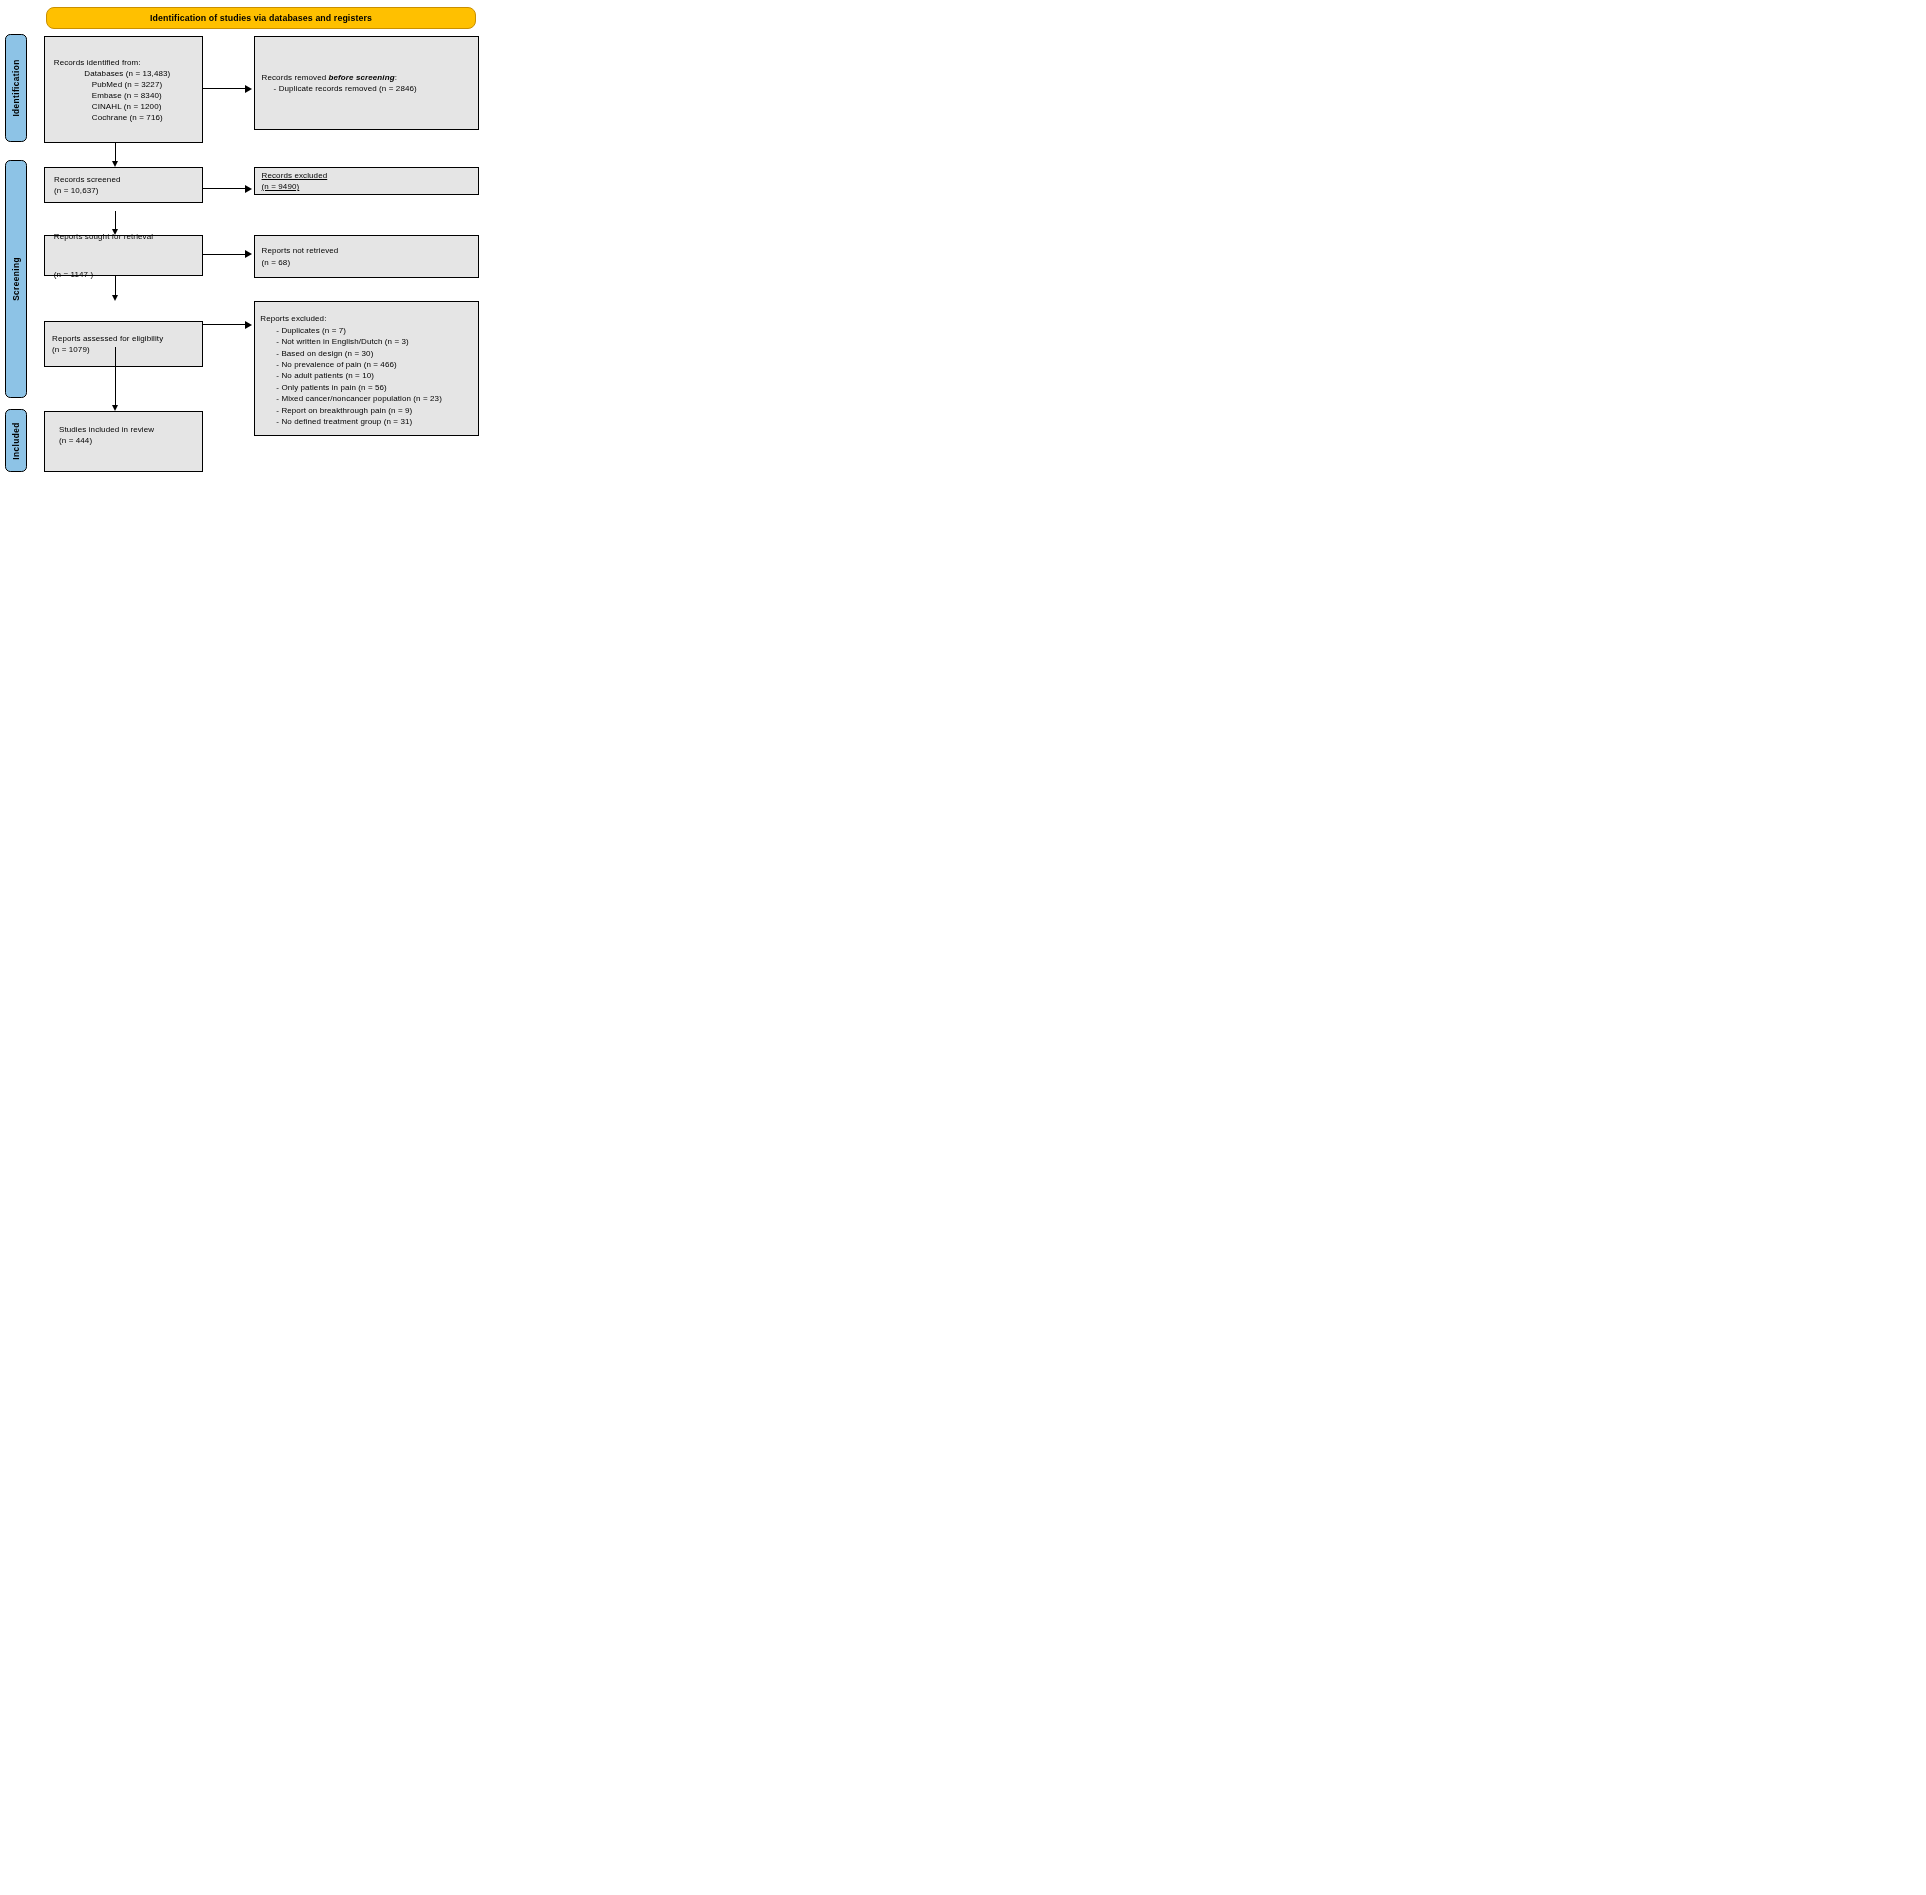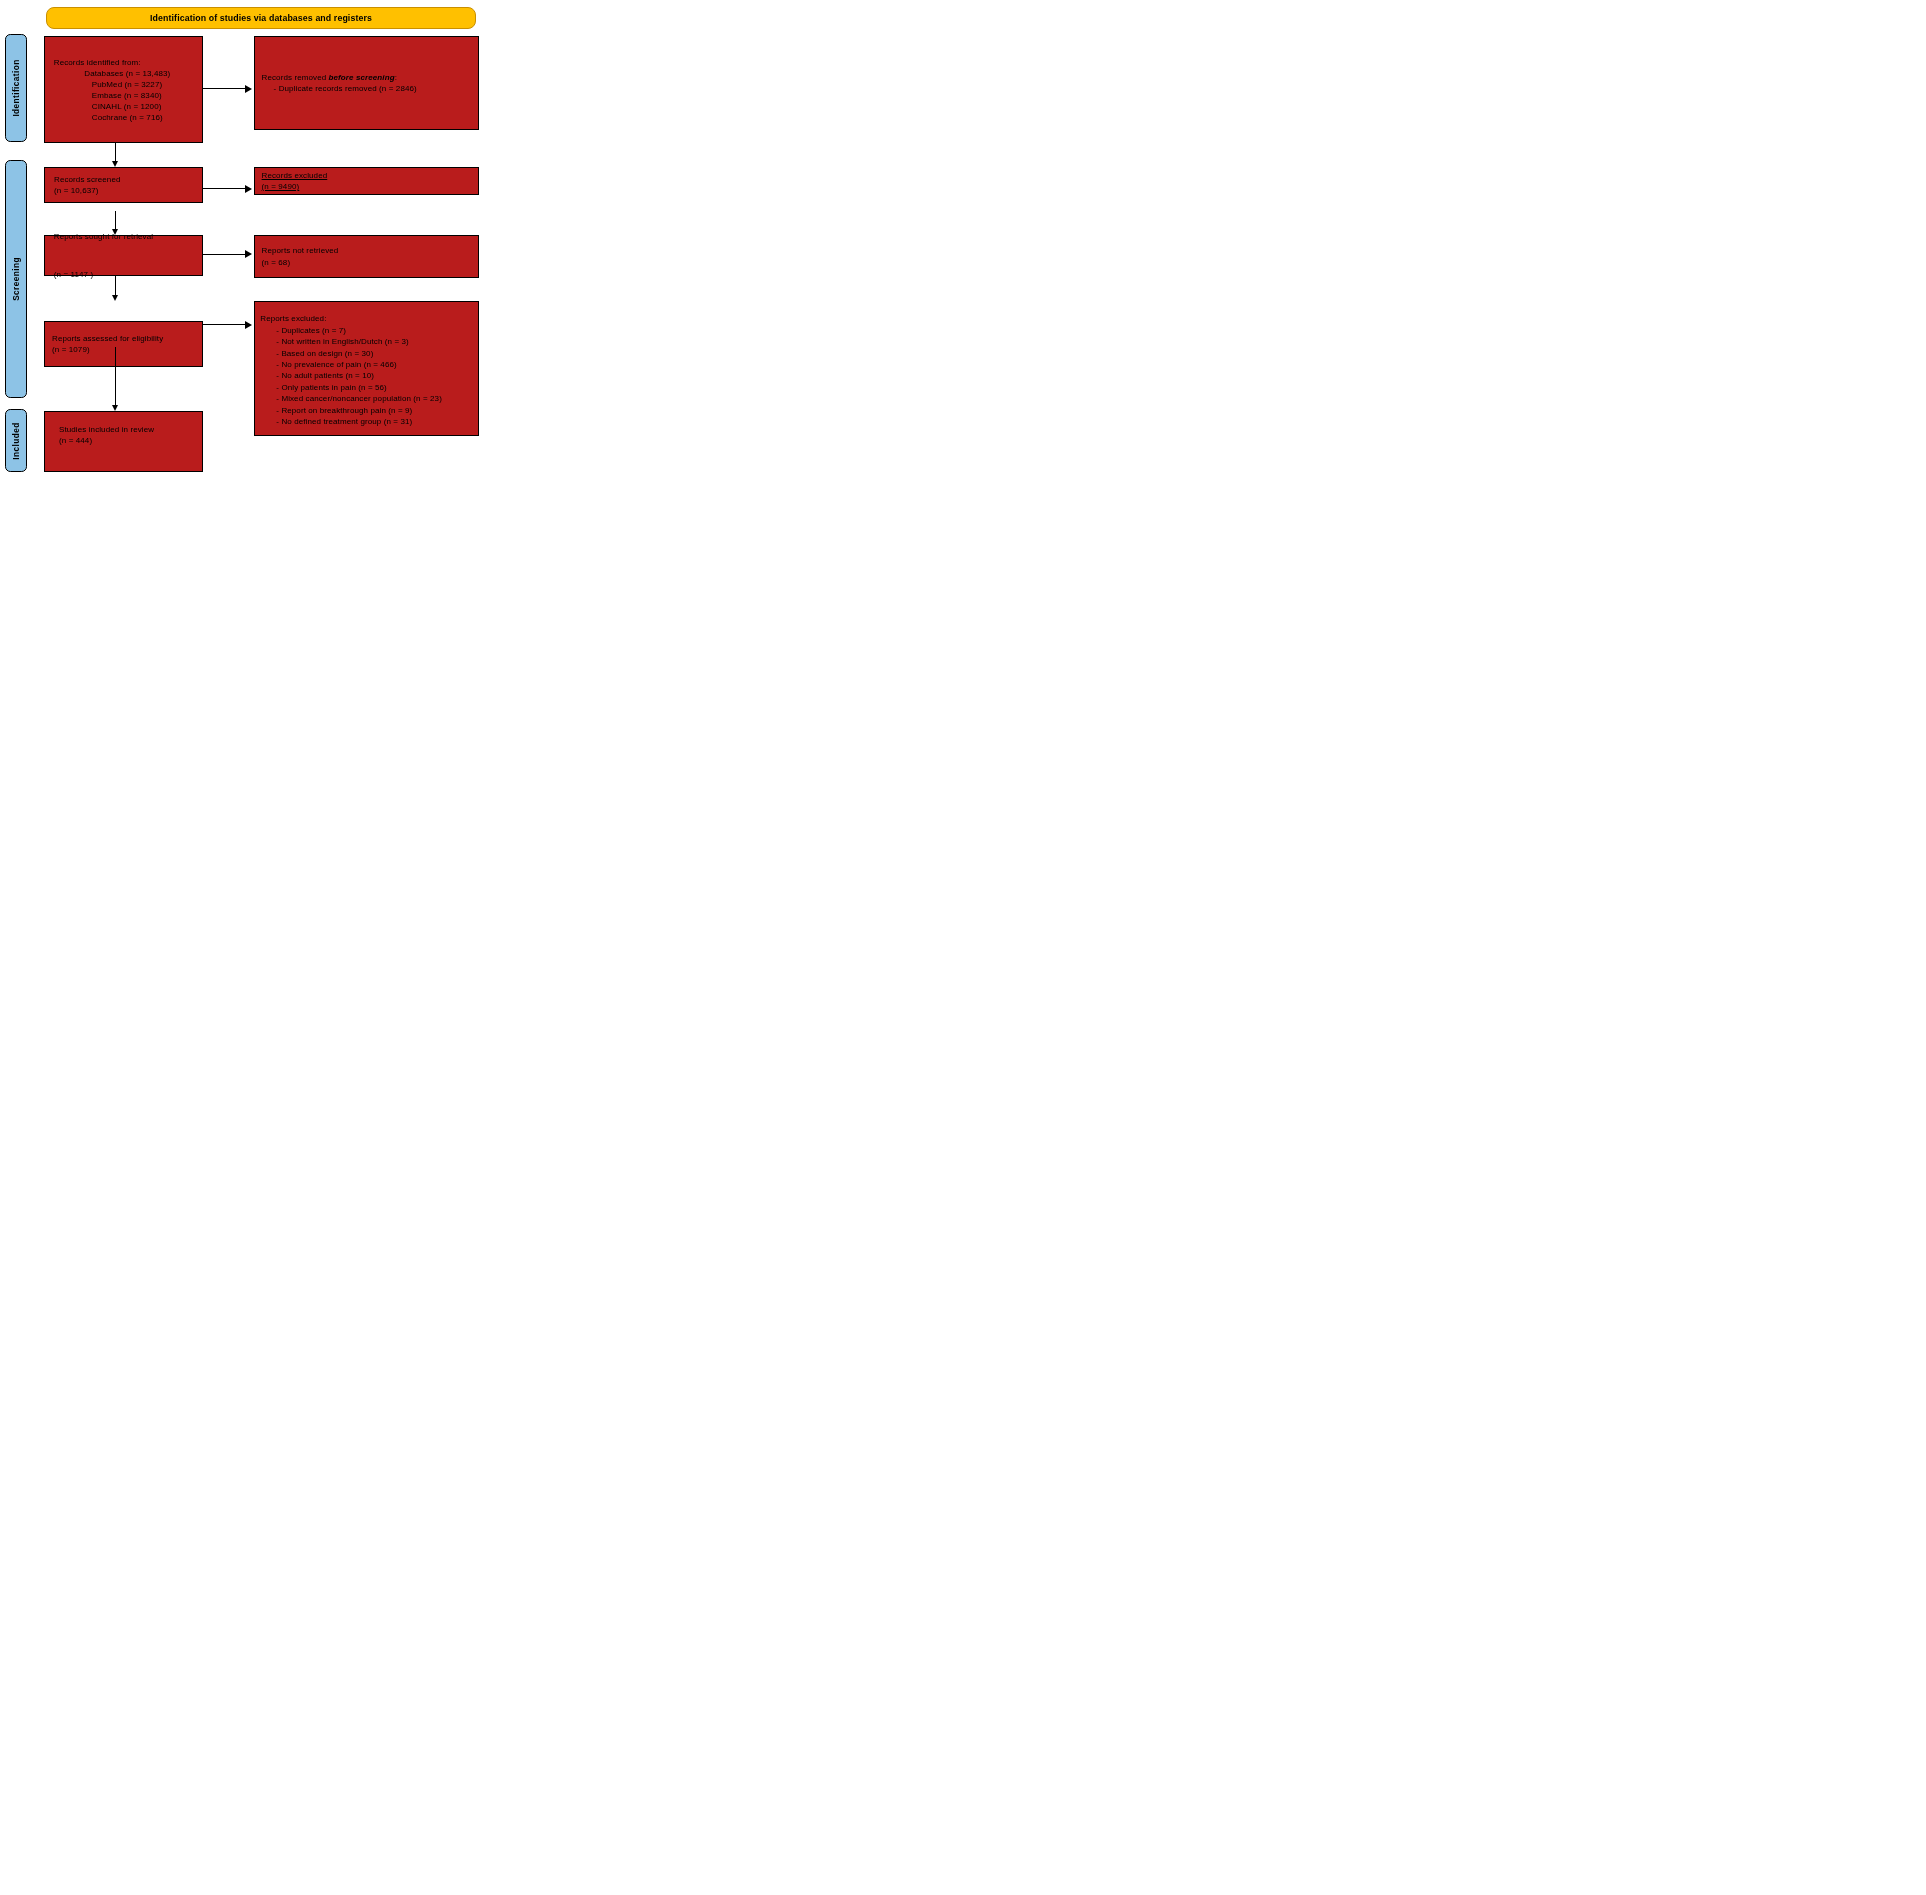--- a/index.html
+++ b/index.html
@@ -24,21 +24,21 @@
     box-sizing:border-box;overflow:visible;
   }
   .stage span{
     transform:rotate(-90deg);white-space:nowrap;
     font-weight:bold;font-size:8.3px;letter-spacing:0.4px;
   }
   .stage-identification{top:34px;height:108px;}
   .stage-screening{top:160px;height:238px;}
   .stage-included{top:409px;height:63px;}
   .fbox{
-    position:absolute;background:#b91c1c;
+    position:absolute;background:#e5e5e5;
     border:1.3px solid #000;box-sizing:border-box;
     display:flex;flex-direction:column;justify-content:center;
     font-size:8px;line-height:11.4px;letter-spacing:0.1px;
   }
   .col-l{left:44px;width:159px;}
   .col-r{left:254px;width:225px;}
   .box-identified{top:36px;height:107px;padding-left:8.8px;line-height:11px;}
   .box-removed{top:36px;height:94px;padding-left:6.6px;}
   .box-screened{top:167px;height:36px;padding-left:9px;}
   .box-rec-excluded{top:167px;height:28px;padding-left:6.6px;text-decoration:underline;}

